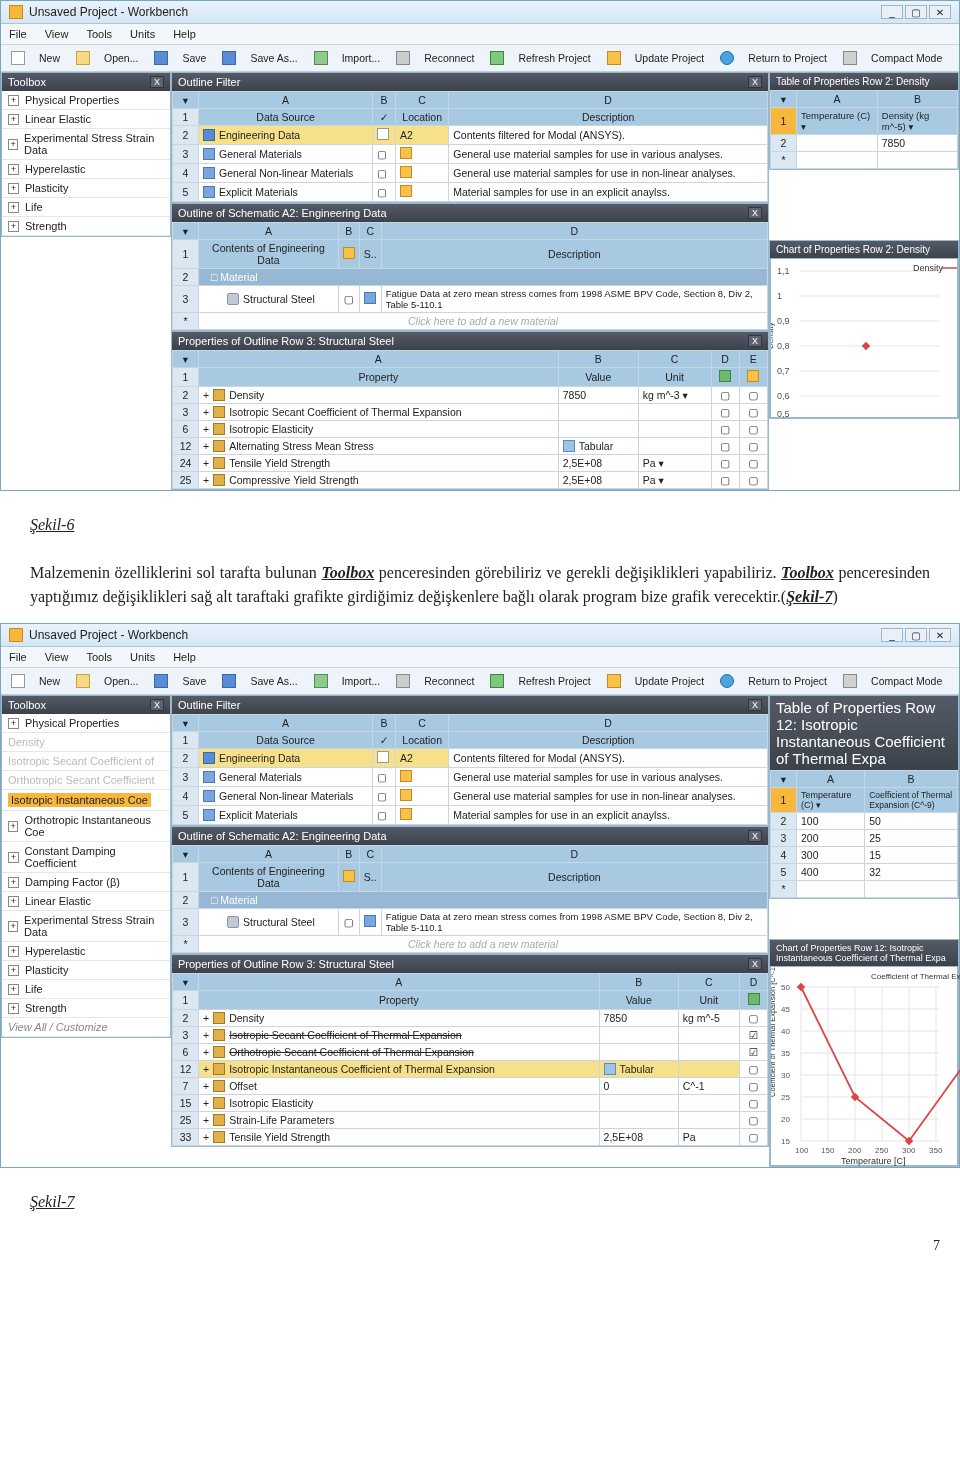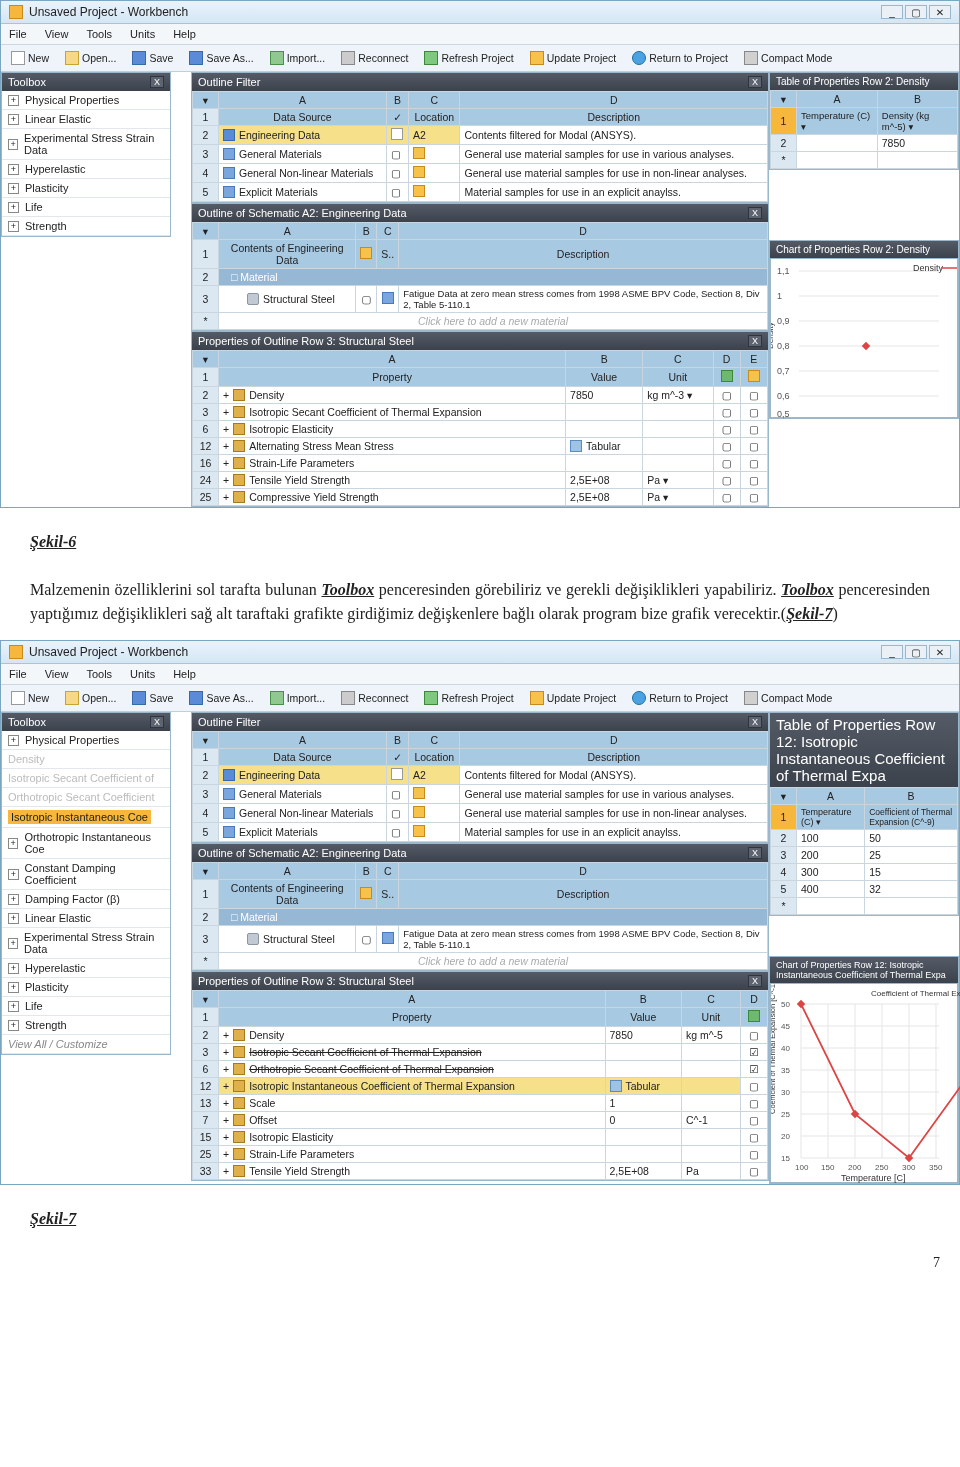--- a/index.html
+++ b/index.html
@@ -5,63 +5,63 @@
   * { box-sizing: border-box; margin: 0; padding: 0; }
   body { font-family: "Segoe UI", Tahoma, sans-serif; font-size: 11px; background: #fff; color: #222; width: 960px; }
   .wb { border: 1px solid #7aa6c2; margin-bottom: 8px; }
   .titlebar { background: linear-gradient(#eaf3fb,#d4e6f4); border-bottom:1px solid #a8c4d8; padding:4px 8px; display:flex; align-items:center; gap:6px; font-size:12px; }
   .titlebar .icon { width:14px; height:14px; background:#f6b73c; border:1px solid #c88a1a; }
   .winbtns { margin-left:auto; display:flex; gap:2px; }
   .winbtns span { width:22px; height:14px; border:1px solid #9bb7cc; background:#eaf0f5; display:flex; align-items:center; justify-content:center; font-size:10px; }
   .menubar { background:#f4f7fa; border-bottom:1px solid #cbd8e2; padding:2px 4px; display:flex; gap:10px; font-size:11px; }
   .menubar span { padding:2px 4px; }
   .toolbar { background:#eef4f9; border-bottom:1px solid #c0cfda; padding:3px 4px; display:flex; align-items:center; gap:4px; font-size:10.5px; flex-wrap:wrap; }
-  .tbtn { display:flex; align-items:center; gap:3px; padding:2px 5px; border:1px solid transparent; }
+  .tbtn { display:flex; align-items:center; gap:14px; padding:2px 5px; border:1px solid transparent; }
   .ticon { width:14px; height:14px; display:inline-block; }
   .ic-new{background:#fff;border:1px solid #999;}
   .ic-open{background:#f6d887;border:1px solid #c8a432;}
   .ic-save{background:#5a8bd6;border:1px solid #376aa8;}
   .ic-import{background:#8fc98f;border:1px solid #4a8f4a;}
   .ic-reconn{background:#ccc;border:1px solid #888;}
   .ic-refresh{background:#7fc97f;border:1px solid #3a8a3a;}
   .ic-update{background:#f6c24a;border:1px solid #c88a1a;}
   .ic-return{background:#4aa3e0;border:1px solid #1f6fa8;border-radius:50%;}
   .ic-compact{background:#d0d0d0;border:1px solid #888;}
   .cols { display:flex; align-items:flex-start; }
   .panel { border:1px solid #9bb7cc; }
   .phead { background:linear-gradient(#555b66,#3c424c); color:#fff; padding:3px 6px; font-size:11px; display:flex; align-items:center; justify-content:space-between; }
   .phead .phx { width:14px; height:12px; background:#5d6470; border:1px solid #2e3540; text-align:center; font-size:9px; line-height:10px; }
   .tbx { width:170px; }
   .tbx ul { list-style:none; }
   .tbx li { padding:3px 6px; border-bottom:1px solid #e0e8ee; display:flex; align-items:center; gap:6px; }
   .tbx li .plus{ width:11px; height:11px; border:1px solid #888; font-size:9px; text-align:center; line-height:9px; background:#fff; }
   .tbx li.faded { color:#bbb; }
   .tbx li .sel { background:#f6b73c; padding:1px 3px; color:#222; }
-  .mid { flex:1;margin-left:20px; }
+  .mid { flex:1; }
   table.grid { border-collapse:collapse; width:100%; font-size:10.5px; }
   table.grid th, table.grid td { border:1px solid #c9d6e0; padding:2px 4px; text-align:left; }
   table.grid td.rowhead { background:#dbe8f2; text-align:center; width:26px; }
   table.grid tr.hdr td { background:#a8c9e2; text-align:center; }
   table.grid tr.orange td:first-child { background:#f6b73c; }
   .ybar { background:#f6e08a; }
   .cellflex { display:flex; align-items:flex-start; gap:4px; }
   .ci { width:12px; height:12px; display:inline-block; }
   .ci-book{background:#7aa6e0;border:1px solid #4a78b8;}
   .ci-eng{background:#5a8bd6;border:1px solid #376aa8;}
   .ci-db{background:#f6c24a;border:1px solid #c88a1a;}
   .ci-check{background:#fff;border:1px solid #999;}
   .ci-steel{background:#c0c9d4;border:1px solid #8a96a4;border-radius:2px;}
   .ci-prop{background:#e0b04a;border:1px solid #a67a1c;}
   .ci-tab{background:#9fc3e4;border:1px solid #5a8bc2;}
   .ci-x{background:#6fb86f;border:1px solid #3a8a3a;}
   .right { width:190px; }
   .chartbox { border:1px solid #9bb7cc; height:160px; margin-top:0; position:relative; background:#fff; }
   svg { display:block; }
   .body-text { font-family:"Times New Roman",serif; font-size:16px; line-height:1.5; padding:14px 30px; }
-  .body-text .fig { font-weight:bold; font-style:italic; text-decoration:underline; }
+  .body-text .fig { font-weight:normal; font-style:italic; text-decoration:underline; }
   .body-text .kw { font-weight:bold; font-style:italic; text-decoration:underline; }
   .pagenum { text-align:right; font-family:"Times New Roman",serif; font-size:14px; padding:10px 20px; }
 </style>
 </head>
 <body>
 
 <div class="wb">
   <div class="titlebar">
     <span class="icon"></span>
     <span>Unsaved Project - Workbench</span>
@@ -323,30 +323,20 @@
                 <td style="text-align:center">▢</td>
               </tr>
               <tr>
                 <td class="rowhead">12</td>
                 <td>
                   <span class="cellflex"><span class="plus">+</span><span class="ci ci-prop"></span>Alternating Stress Mean Stress</span>
                 </td>
                 <td>
                   <span class="cellflex"><span class="ci ci-tab"></span>Tabular</span>
                 </td>
-                <td></td>
-                <td style="text-align:center">▢</td>
-                <td style="text-align:center">▢</td>
-              </tr>
-              <tr>
-                <td class="rowhead">16</td>
-                <td>
-                  <span class="cellflex"><span class="plus">+</span><span class="ci ci-prop"></span>Strain-Life Parameters</span>
-                </td>
-                <td></td>
                 <td></td>
                 <td style="text-align:center">▢</td>
                 <td style="text-align:center">▢</td>
               </tr>
               <tr>
                 <td class="rowhead">24</td>
                 <td>
                   <span class="cellflex"><span class="plus">+</span><span class="ci ci-prop"></span>Tensile Yield Strength</span>
                 </td>
                 <td>2,5E+08</td>
@@ -731,29 +721,20 @@
               </tr>
               <tr>
                 <td class="rowhead">12</td>
                 <td style="background:#f6e08a">
                   <span class="cellflex"><span class="plus">+</span><span class="ci ci-prop"></span>Isotropic Instantaneous Coefficient of Thermal Expansion</span>
                 </td>
                 <td style="background:#f6e08a">
                   <span class="cellflex"><span class="ci ci-tab"></span>Tabular</span>
                 </td>
                 <td style="background:#f6e08a"></td>
-                <td style="text-align:center">▢</td>
-              </tr>
-              <tr>
-                <td class="rowhead">13</td>
-                <td>
-                  <span class="cellflex"><span class="plus">+</span><span class="ci ci-prop"></span>Scale</span>
-                </td>
-                <td>1</td>
-                <td></td>
                 <td style="text-align:center">▢</td>
               </tr>
               <tr>
                 <td class="rowhead">7</td>
                 <td>
                   <span class="cellflex"><span class="plus">+</span><span class="ci ci-prop"></span>Offset</span>
                 </td>
                 <td>0</td>
                 <td>C^-1</td>
                 <td style="text-align:center">▢</td>

